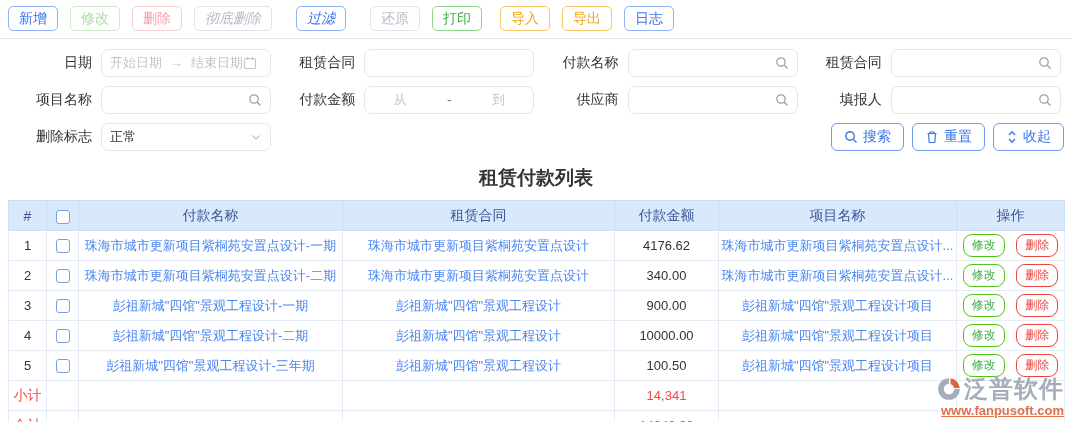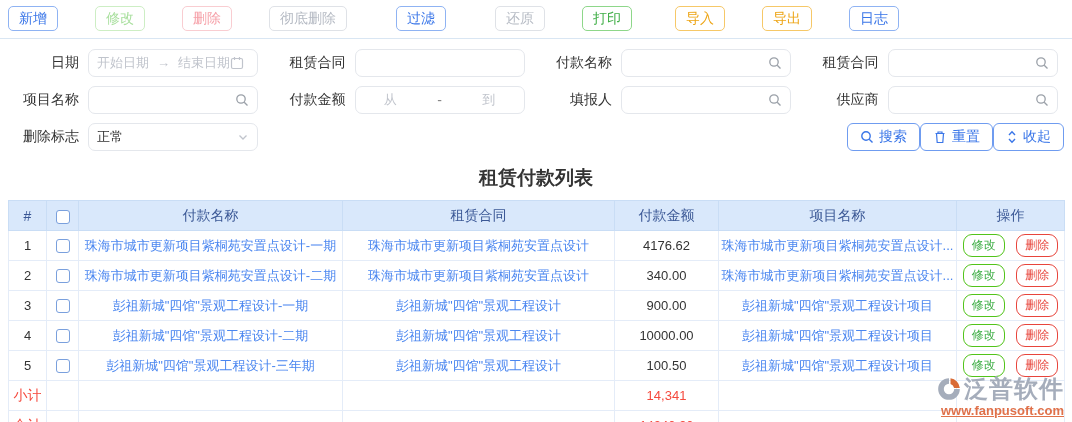--- a/index.html
+++ b/index.html
@@ -2,51 +2,51 @@
 <html><head>
 <meta charset="utf-8">
 <style>
   * { box-sizing: border-box; margin: 0; padding: 0; }
   html,body { width:1072px; height:422px; overflow:hidden; background:#fff;
     font-family:"Liberation Sans","DejaVu Sans",sans-serif; }
   body { position:relative; font-size:14px; color:#333; }
 
   
   .toolbar { display:flex; align-items:center; padding:6px 20px 7px 8px;
-    border-bottom:1px solid #d9e6f3;gap:25px; }
+    border-bottom:1px solid #d9e6f3; }
   .tbtn { background:#fff; border:1px solid; border-radius:5px; padding:3px 10px;
     font-size:14px; line-height:17px; cursor:pointer; margin-right:12px;
     font-family:inherit; }
   .tbtn.blue  { color:#3a76e8; border-color:#8fb3f3; }
   .tbtn.green { color:#3fae46; border-color:#8ed78a; }
   .tbtn.orange{ color:#eda413; border-color:#f6c868; }
   .tbtn.green-disabled { color:#a8df9d; border-color:#cdeec4; }
   .tbtn.red-disabled   { color:#f6a0a8; border-color:#f9cdd1; }
   .tbtn.gray-disabled  { color:#b6bbc4; border-color:#dfe2e7; }
-  .tbtn:nth-child(4), .tbtn:nth-child(5) { margin-right:24px; }
+  .tbtn:nth-child(4), .tbtn:nth-child(5) { margin-right:24px;font-style:italic; }
   .tbtn:nth-child(7) { margin-right:18px; }
 
   
-  .filters { padding:5px 4px 2px 2px; }
+  .filters { padding:5px 4px 2px 15px; }
   .frow { display:flex; align-items:center; height:37px; }
   .field { display:flex; align-items:center; width:268px; }
   .field.wide { flex:1; justify-content:flex-end; }
   .flabel { width:86px; text-align:right; padding-right:9px; color:#333;
     font-size:14px; flex-shrink:0; }
   .finput { width:170px; height:28px; border:1px solid #e4e7ec; border-radius:7px;
     display:flex; align-items:center; padding:0 8px; background:#fff; }
   .finput .fill { flex:1; }
   .ph { color:#c0c4cc; font-size:13px; }
   .date-input .arrow { color:#c0c4cc; margin:0 8px; font-size:13px; }
   .amount-input { justify-content:space-around; }
   .amount-input .sep { color:#888; }
   .sel-text { flex:1; font-size:13px; color:#333; }
   .icon-svg { flex-shrink:0; }
 
-  .action-btns { display:flex; gap:0; padding-right:4px; }
+  .action-btns { display:flex; gap:8px; padding-right:4px; }
   .abtn { display:flex; align-items:center; gap:5px; background:#fff;
     border:1px solid #6f9cf0; color:#3a76e8; border-radius:6px; padding:4px 12px;
     font-size:14px; cursor:pointer; font-family:inherit; }
 
   
   .list-title { text-align:center; font-size:19px; font-weight:bold; color:#333;
     padding:8px 0 9px 0; }
 
   
   table { border-collapse:collapse; table-layout:fixed; width:1056px; margin:0 8px; }
@@ -145,31 +145,31 @@
     </div>
     <div class="field">
       <label class="flabel">付款金额</label>
       <div class="finput amount-input">
         <span class="ph">从</span>
         <span class="sep">-</span>
         <span class="ph">到</span>
       </div>
     </div>
     <div class="field">
+      <label class="flabel">供应商</label>
+      <div class="finput">
+        <span class="fill"></span>
+        <svg class="icon-svg" width="14" height="14" viewBox="0 0 14 14">
+            <circle cx="6" cy="6" r="4.2" fill="none" stroke="#9aa0a8" stroke-width="1.3"></circle>
+            <line x1="9.2" y1="9.2" x2="12.5" y2="12.5" stroke="#9aa0a8" stroke-width="1.3"></line>
+          </svg>
+      </div>
+    </div>
+    <div class="field">
       <label class="flabel">填报人</label>
-      <div class="finput">
-        <span class="fill"></span>
-        <svg class="icon-svg" width="14" height="14" viewBox="0 0 14 14">
-            <circle cx="6" cy="6" r="4.2" fill="none" stroke="#9aa0a8" stroke-width="1.3"></circle>
-            <line x1="9.2" y1="9.2" x2="12.5" y2="12.5" stroke="#9aa0a8" stroke-width="1.3"></line>
-          </svg>
-      </div>
-    </div>
-    <div class="field">
-      <label class="flabel">供应商</label>
       <div class="finput">
         <span class="fill"></span>
         <svg class="icon-svg" width="14" height="14" viewBox="0 0 14 14">
             <circle cx="6" cy="6" r="4.2" fill="none" stroke="#9aa0a8" stroke-width="1.3"></circle>
             <line x1="9.2" y1="9.2" x2="12.5" y2="12.5" stroke="#9aa0a8" stroke-width="1.3"></line>
           </svg>
       </div>
     </div>
   </div>
 

